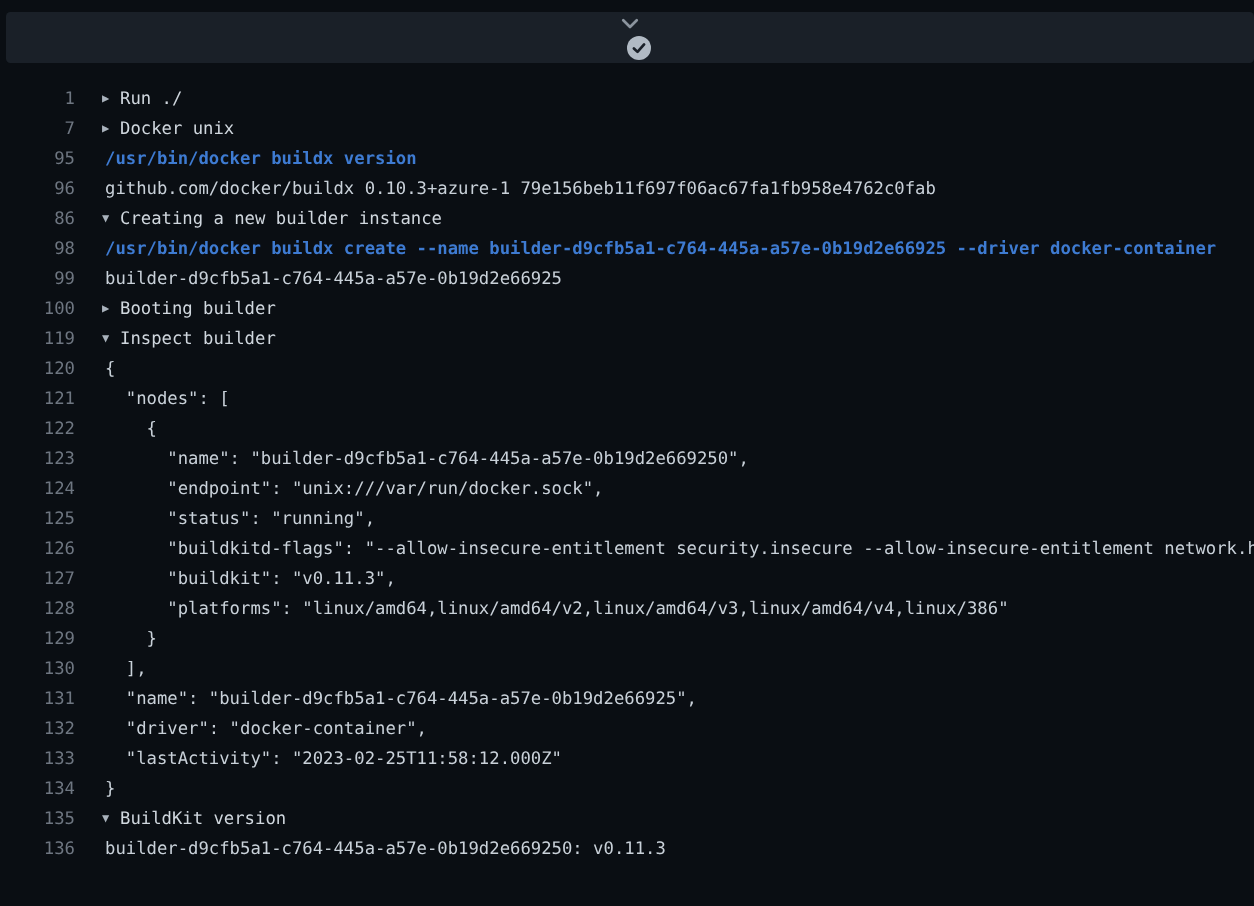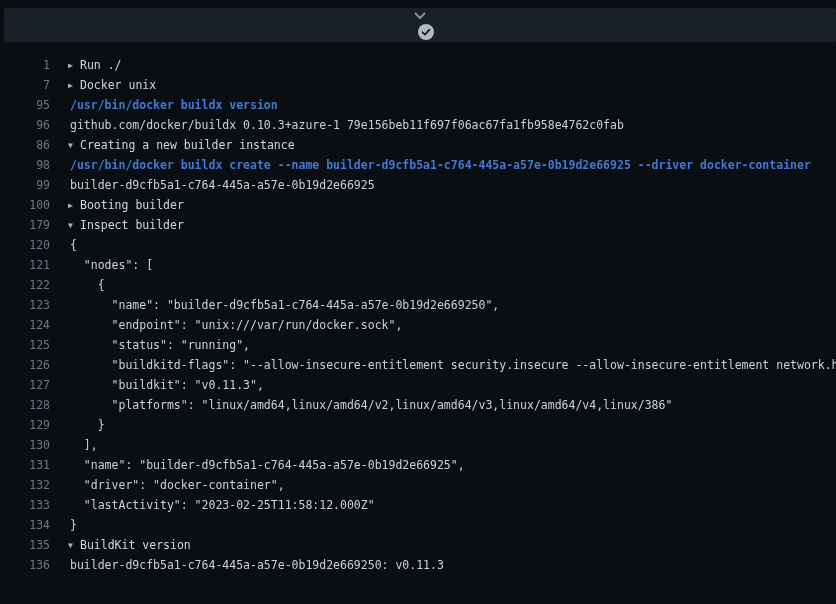--- a/index.html
+++ b/index.html
@@ -66,21 +66,21 @@
 
 <div class="log">
     <div class="row group"><span class="num">1</span><span class="content"><span class="twisty">▶</span><span class="label">Run ./</span></span></div>
     <div class="row group"><span class="num">7</span><span class="content"><span class="twisty">▶</span><span class="label">Docker unix</span></span></div>
     <div class="row plain command"><span class="num">95</span><span class="content">/usr/bin/docker buildx version</span></div>
     <div class="row plain output"><span class="num">96</span><span class="content">github.com/docker/buildx 0.10.3+azure-1 79e156beb11f697f06ac67fa1fb958e4762c0fab</span></div>
     <div class="row group"><span class="num">86</span><span class="content"><span class="twisty">▼</span><span class="label">Creating a new builder instance</span></span></div>
     <div class="row plain command"><span class="num">98</span><span class="content">/usr/bin/docker buildx create --name builder-d9cfb5a1-c764-445a-a57e-0b19d2e66925 --driver docker-container</span></div>
     <div class="row plain output"><span class="num">99</span><span class="content">builder-d9cfb5a1-c764-445a-a57e-0b19d2e66925</span></div>
     <div class="row group"><span class="num">100</span><span class="content"><span class="twisty">▶</span><span class="label">Booting builder</span></span></div>
-    <div class="row group"><span class="num">179</span><span class="content"><span class="twisty">▼</span><span class="label">Inspect builder</span></span></div>
+    <div class="row group"><span class="num">119</span><span class="content"><span class="twisty">▼</span><span class="label">Inspect builder</span></span></div>
     <div class="row plain output"><span class="num">120</span><span class="content">{</span></div>
     <div class="row plain output"><span class="num">121</span><span class="content">  "nodes": [</span></div>
     <div class="row plain output"><span class="num">122</span><span class="content">    {</span></div>
     <div class="row plain output"><span class="num">123</span><span class="content">      "name": "builder-d9cfb5a1-c764-445a-a57e-0b19d2e669250",</span></div>
     <div class="row plain output"><span class="num">124</span><span class="content">      "endpoint": "unix:///var/run/docker.sock",</span></div>
     <div class="row plain output"><span class="num">125</span><span class="content">      "status": "running",</span></div>
     <div class="row plain output"><span class="num">126</span><span class="content">      "buildkitd-flags": "--allow-insecure-entitlement security.insecure --allow-insecure-entitlement network.host",</span></div>
     <div class="row plain output"><span class="num">127</span><span class="content">      "buildkit": "v0.11.3",</span></div>
     <div class="row plain output"><span class="num">128</span><span class="content">      "platforms": "linux/amd64,linux/amd64/v2,linux/amd64/v3,linux/amd64/v4,linux/386"</span></div>
     <div class="row plain output"><span class="num">129</span><span class="content">    }</span></div>

